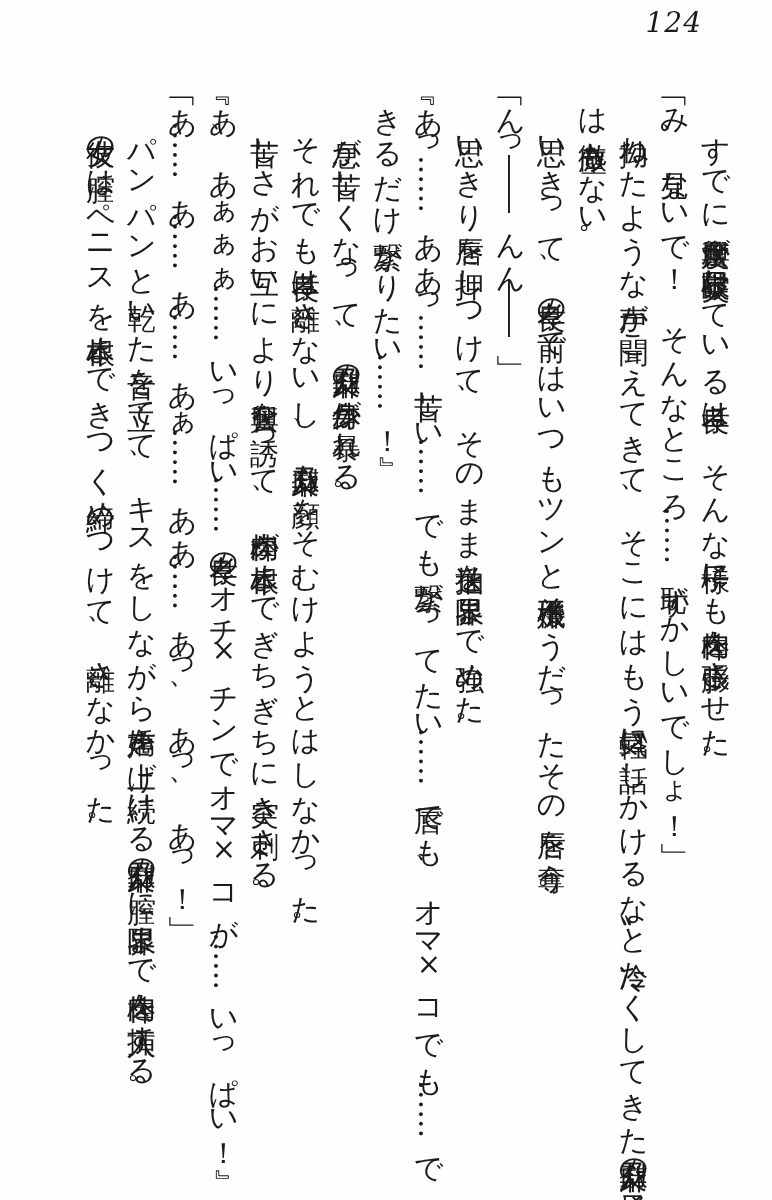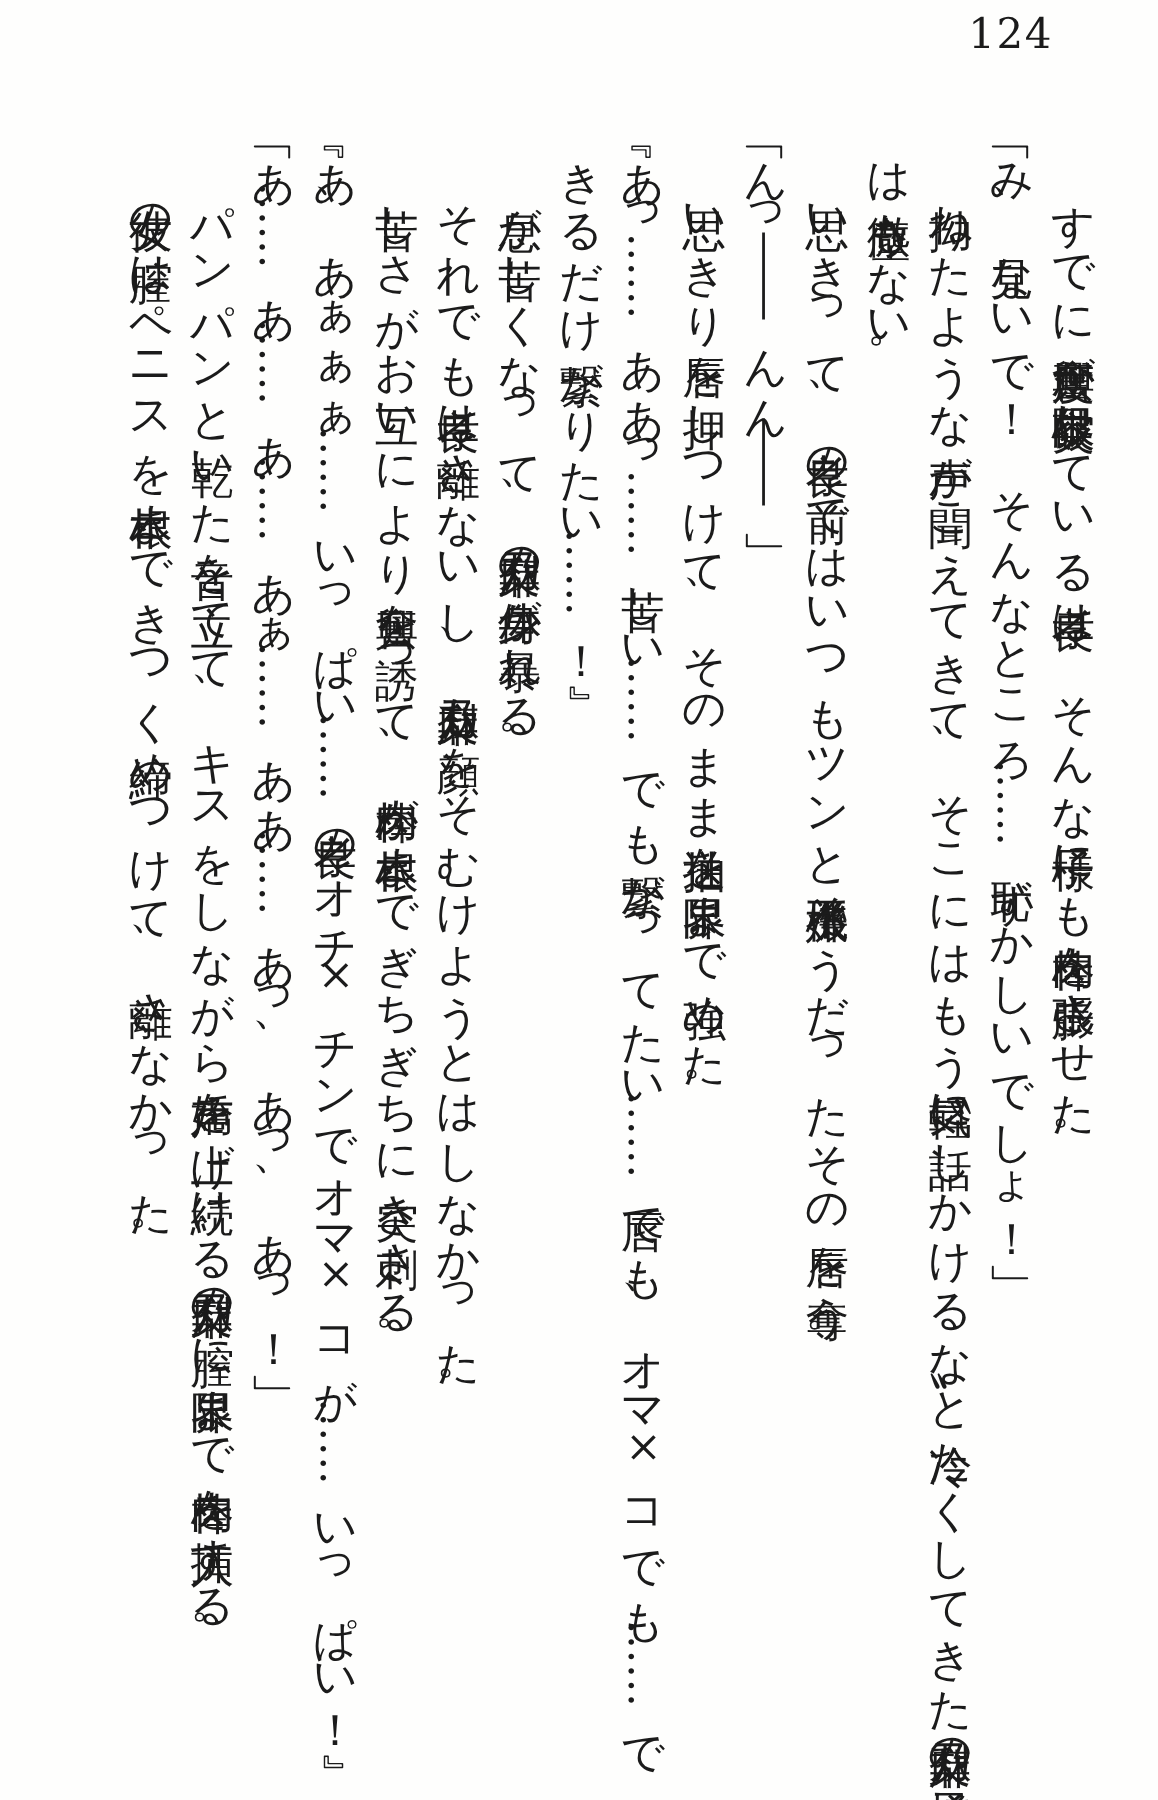--- a/index.html
+++ b/index.html
@@ -17,20 +17,21 @@
     width: 772px;
     height: 1200px;
     overflow: hidden;
     background: var(--bg, #fefefd);
   }
   .page-number {
     position: absolute;
     top: 6px;
     right: 70px;
     font-size: 28px;
+    font-style: italic;
     letter-spacing: 1px;
     color: var(--ink, #1b1b1b);
   }
   .text-block {
     position: absolute;
     top: 88px;
     right: 36px;
     height: 1102px;
     writing-mode: vertical-rl;
     text-orientation: mixed;

